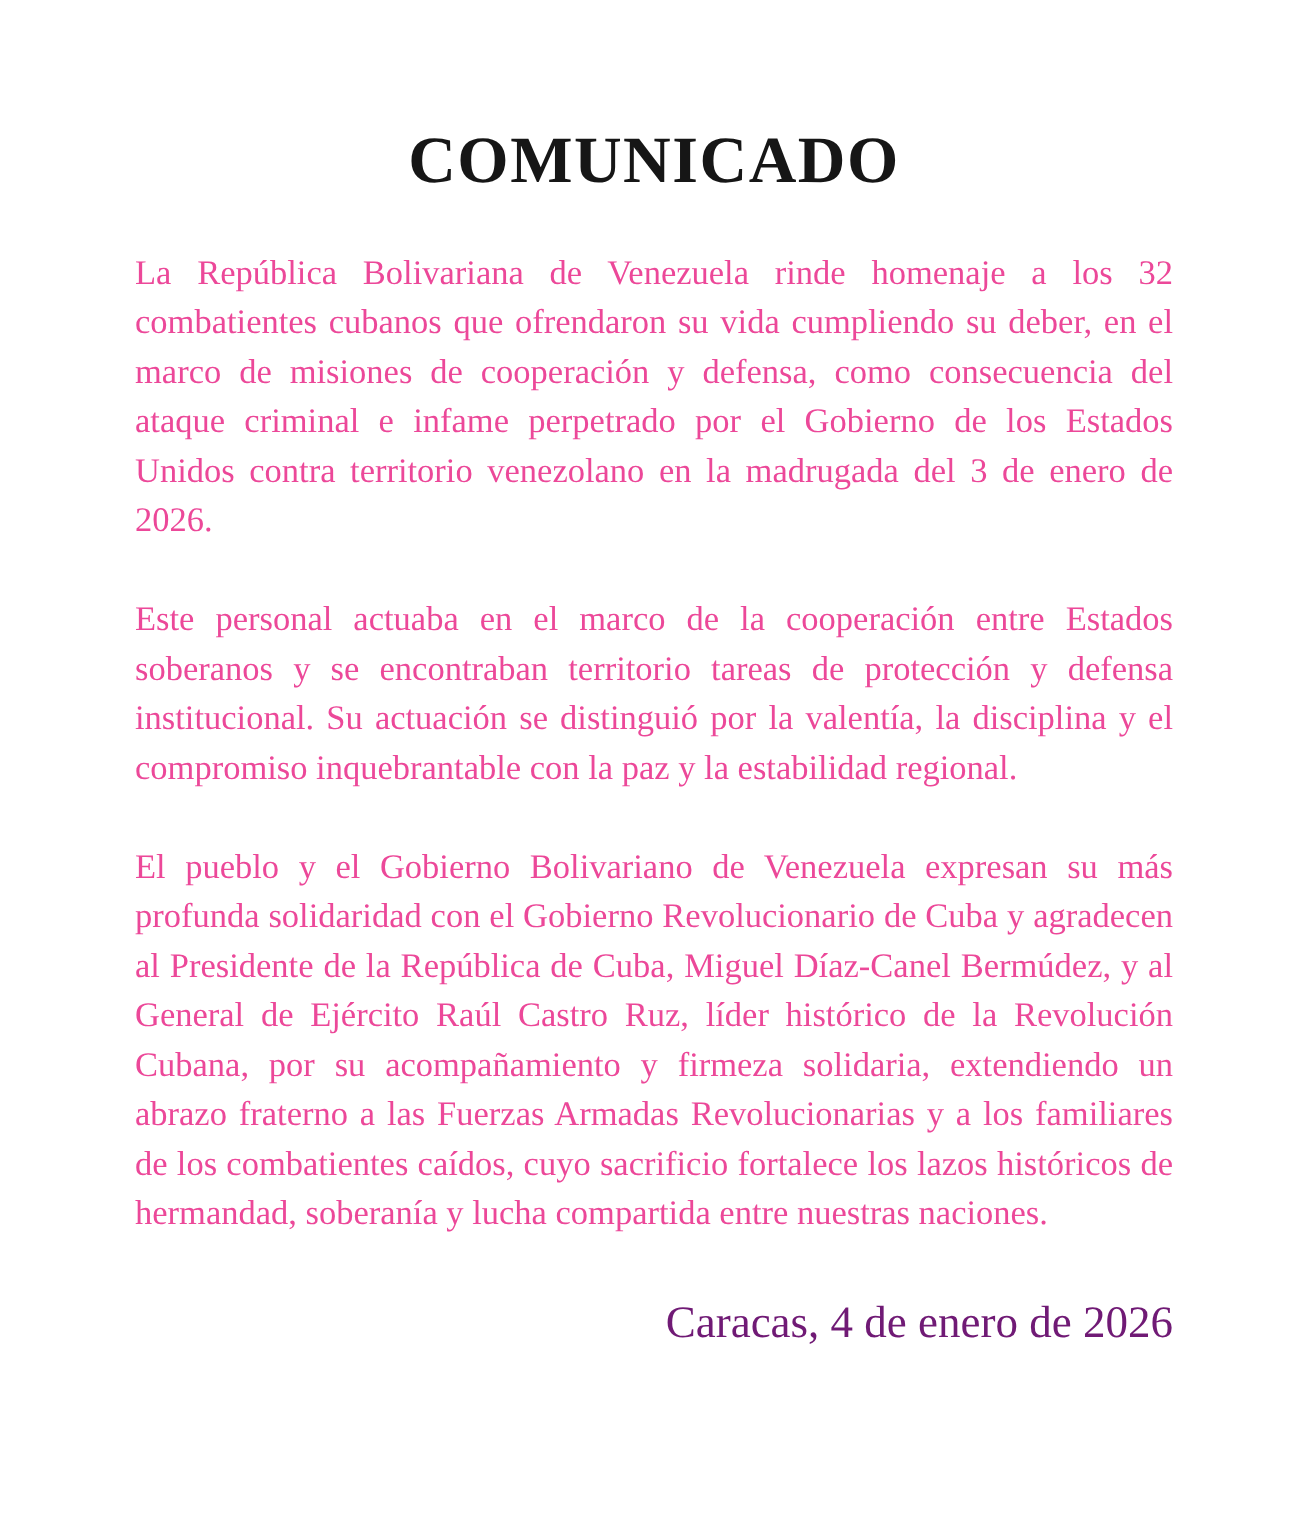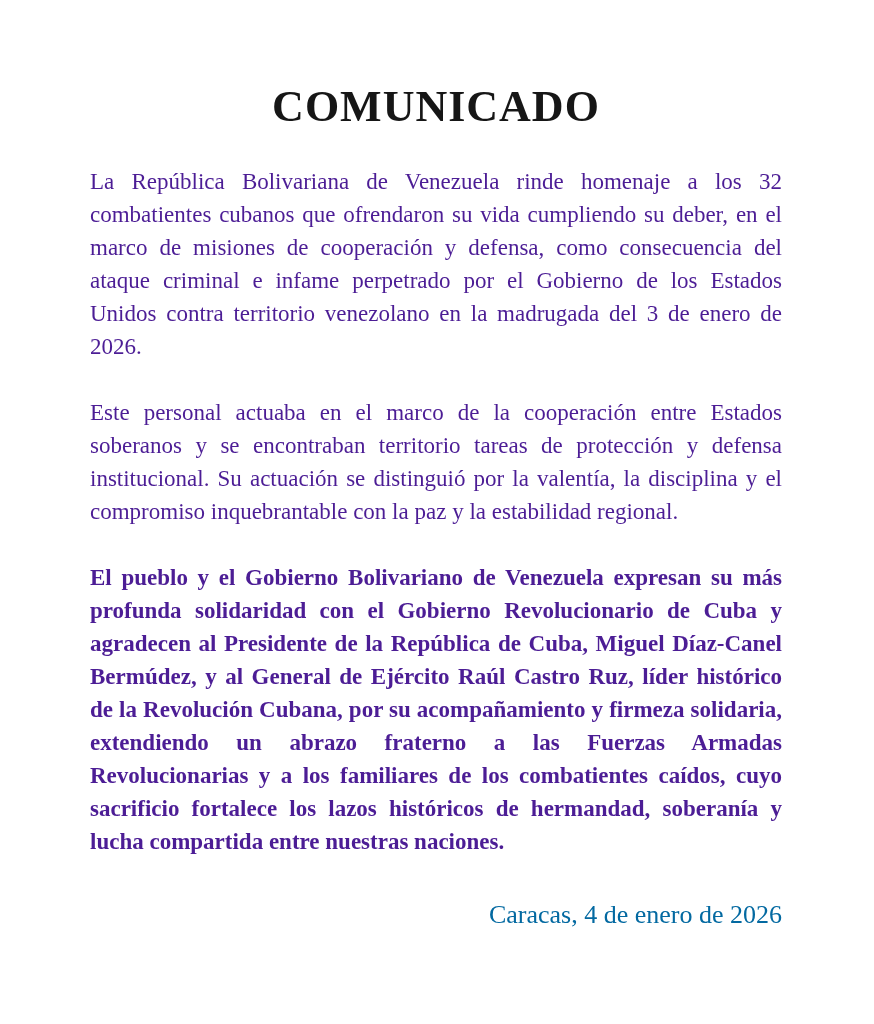--- a/index.html
+++ b/index.html
@@ -29,33 +29,32 @@
     font-weight: bold;
     letter-spacing: 1px;
     color: #161616;
     text-align: center;
     line-height: 1.15;
     margin-bottom: 32px;
   }
   .doc-paragraph {
     font-size: 23px;
     line-height: 33px;
-    color: #4c1d95;
+    color: #ec4899;
     text-align: justify;
     text-justify: inter-word;
     margin-bottom: 33px;
   }
   .doc-paragraph:last-of-type {
     margin-bottom: 0;
-    font-weight: bold;
   }
   .doc-dateline {
-    font-size: 26px;
+    font-size: 30px;
     line-height: 33px;
-    color: #0369a1;
+    color: #701a75;
     text-align: right;
     margin-top: 40px;
   }
 </style>
 </head>
 <body>
 
 <div class="page">
   <div class="content">
     <h1 class="doc-title">COMUNICADO</h1>

